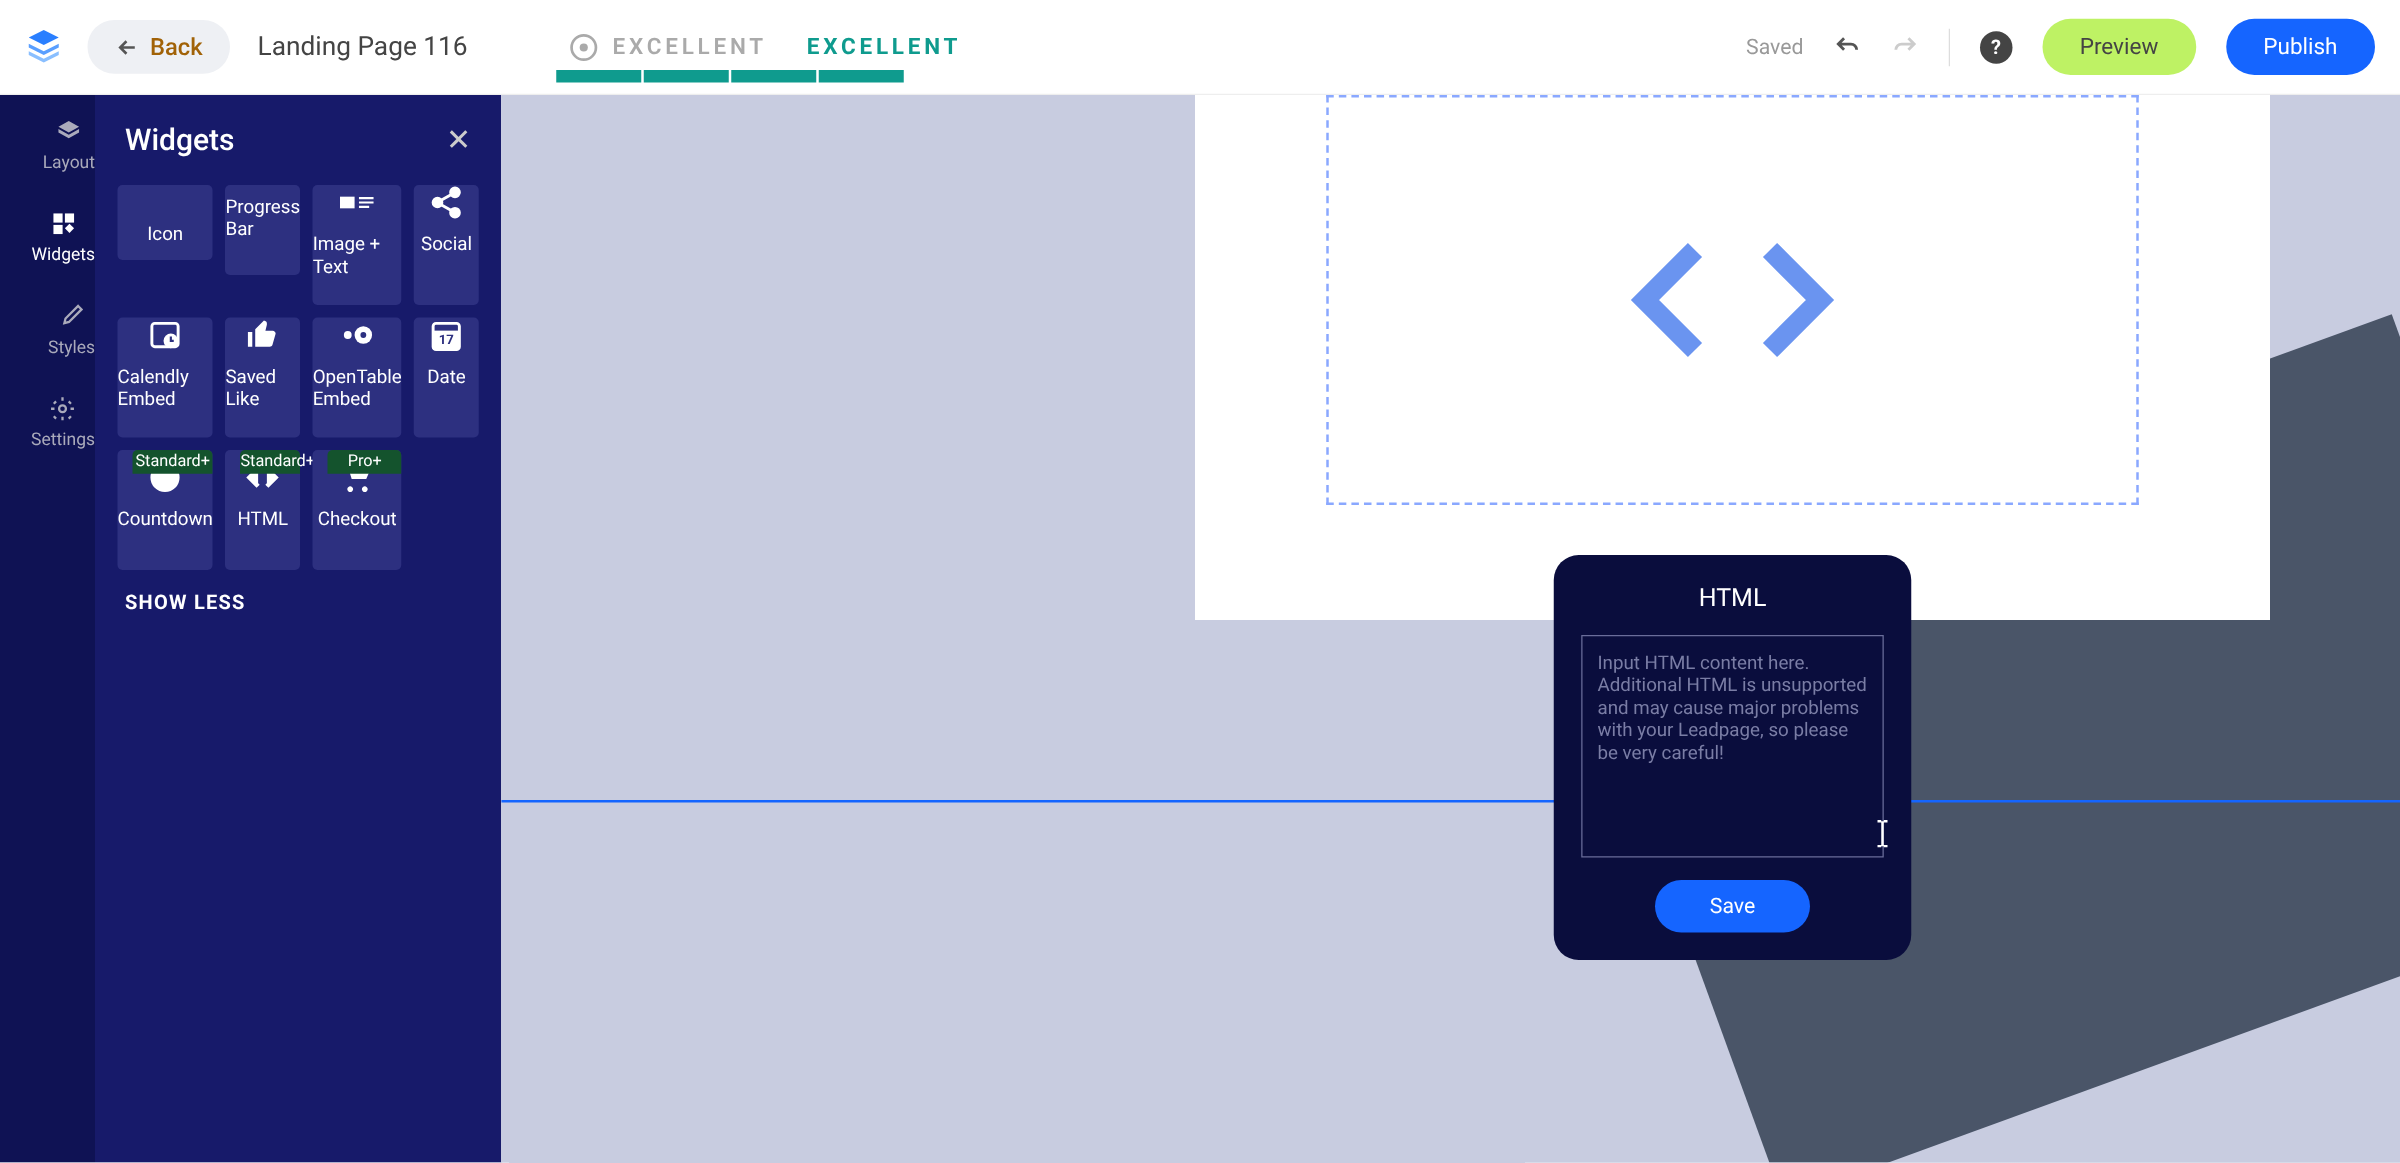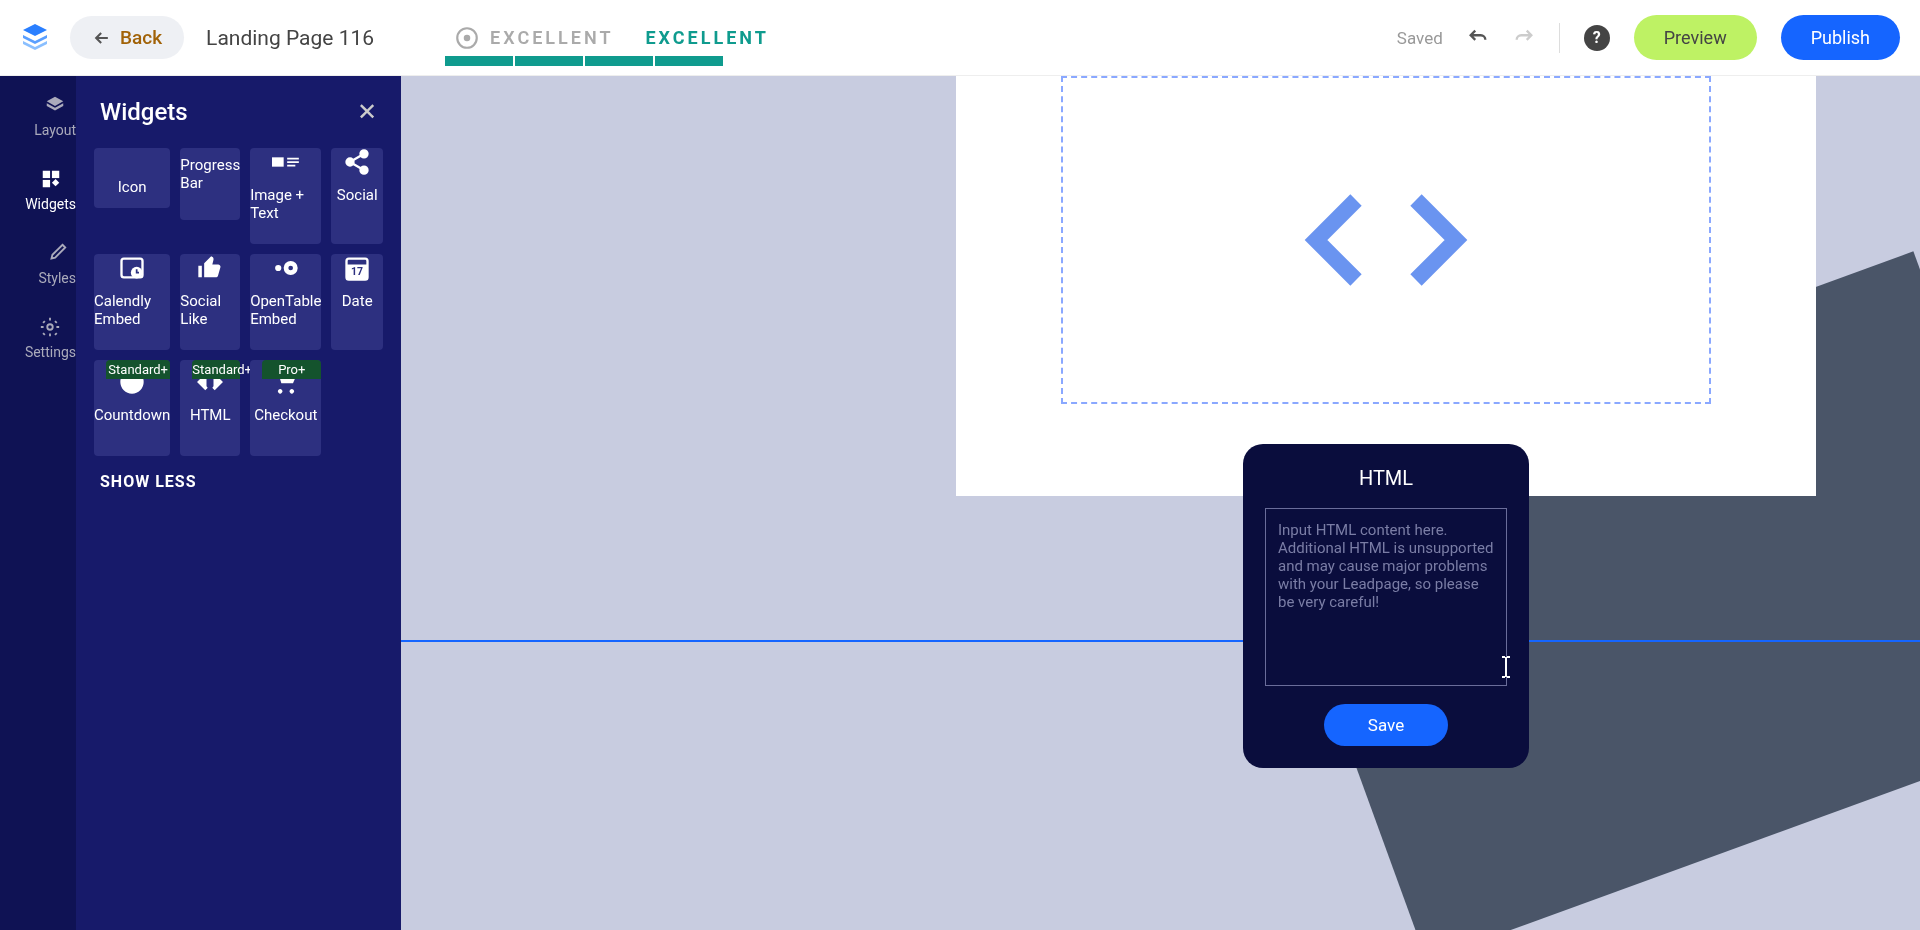--- a/index.html
+++ b/index.html
@@ -163,21 +163,21 @@
             <rect x="3" y="4" width="18" height="16" rx="2" fill="none" stroke="#fff" stroke-width="2"></rect>
             <circle cx="16" cy="16" r="5" fill="#fff"></circle>
             <path d="M16 13v3h2" stroke="#2d3080" stroke-width="1.5" fill="none"></path>
           </svg>
         <span>Calendly Embed</span>
       </div>
       <div class="widget">
         <svg viewBox="0 0 24 24" fill="#fff">
             <path d="M2 20h3V10H2v10zm19-9c0-1-.9-2-2-2h-5l1-4V4c0-.5-.2-1-.5-1.3L13 2l-6 6v12h10c.8 0 1.5-.5 1.8-1.2l2-7c.1-.3.2-.5.2-.8z"></path>
           </svg>
-        <span>Social Like</span>
+        <span>Saved Like</span>
       </div>
       <div class="widget">
         <svg viewBox="0 0 36 24">
             <circle cx="8" cy="12" r="4" fill="#fff"></circle>
             <circle cx="24" cy="12" r="9" fill="#fff"></circle>
             <circle cx="24" cy="12" r="3" fill="#2d3080"></circle>
           </svg>
         <span>OpenTable Embed</span>
       </div>
       <div class="widget">

